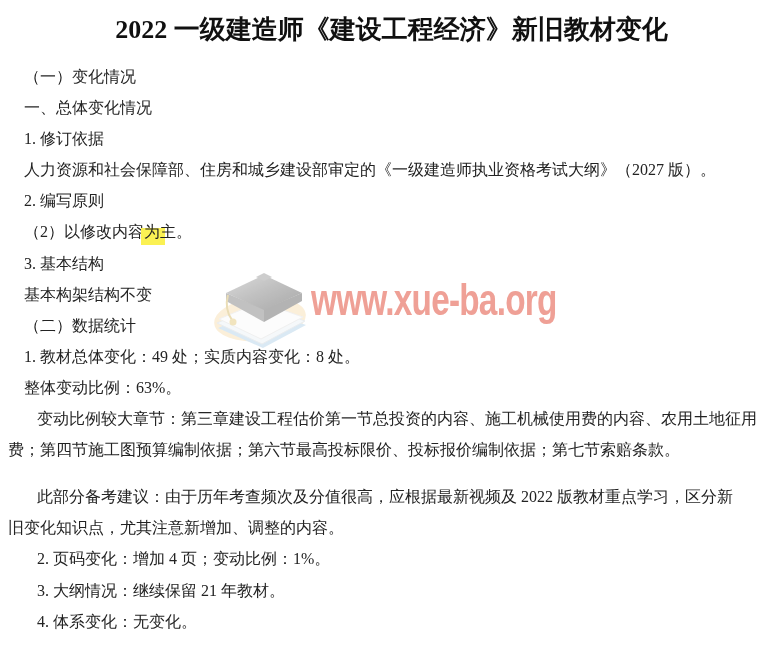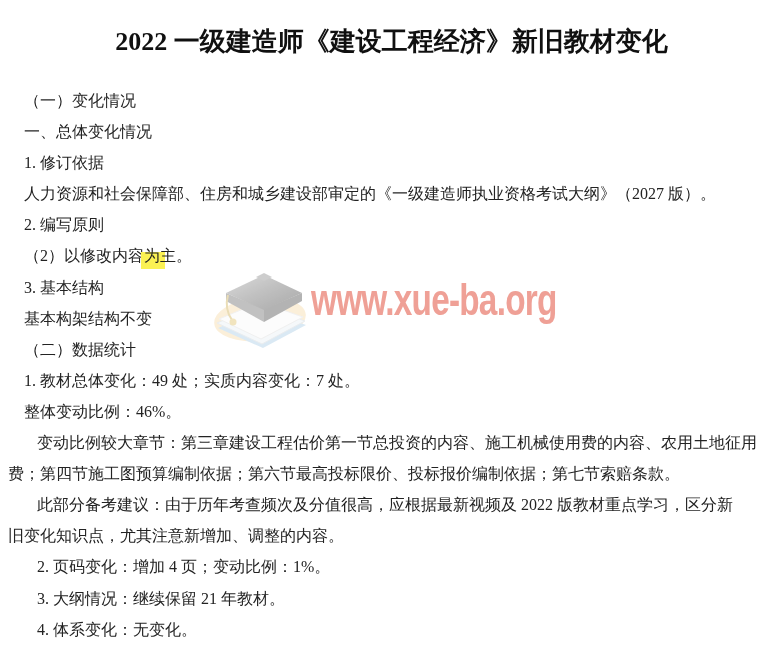--- a/index.html
+++ b/index.html
@@ -5,39 +5,39 @@
   html,body{margin:0;padding:0;background:#ffffff;}
   .page{
     position:relative;
     width:783px;height:646px;
     background:#ffffff;
     overflow:hidden;
     font-family:"Liberation Serif","DejaVu Serif",serif;
     color:#232323;
   }
   .title{
-    margin:12px;
+    margin:0;
     padding-top:11px;
     text-align:center;
     font-size:26px;
     font-weight:bold;
     line-height:37px;
     color:#101010;
   }
   .doc{
     position:relative;
     z-index:2;
     padding:13px 14px 0 8px;
     font-size:16px;
     line-height:31.1px;
   }
   .line{margin:0;}
   .ind1{text-indent:16px;}
   .ind2{text-indent:29px;}
-  .pr26{padding-right:26px;}
+  .pr26{padding-right:26px;margin-top:16px;}
   
   .hl{
     background-image:linear-gradient(#fbf153,#fbf153);
     background-repeat:no-repeat;
     background-position:left bottom;
     background-size:100% 17px;
     padding-bottom:5px;
   }
   .hlA{padding-right:9px;margin-right:-9px;}
   .hlB{padding-right:12px;margin-right:-12px;}
@@ -100,22 +100,22 @@
   <div class="doc">
     <p class="line ind1">（一）变化情况</p>
     <p class="line ind1">一、总体变化情况</p>
     <p class="line ind1">1. 修订依据</p>
     <p class="line ind1">人力资源和社会保障部、住房和城乡建设部审定的《一级建造师执业资格考试大纲》（2027 版）。</p>
     <p class="line ind1">2. 编写原则</p>
     <p class="line ind1"><span>（2）以修改内容</span><span class="hl hlC">为</span><span>主。</span></p>
     <p class="line ind1">3. 基本结构</p>
     <p class="line ind1">基本构架结构不变</p>
     <p class="line ind1">（二）数据统计</p>
-    <p class="line ind1">1. 教材总体变化：49 处；实质内容变化：7 处。</p>
-    <p class="line ind1">整体变动比例：46%。</p>
+    <p class="line ind1">1. 教材总体变化：49 处；实质内容变化：8 处。</p>
+    <p class="line ind1">整体变动比例：63%。</p>
     <p class="line ind2">变动比例较大章节：第三章建设工程估价第一节总投资的内容、施工机械使用费的内容、农用土地征用费；第四节施工图预算编制依据；第六节最高投标限价、投标报价编制依据；第七节索赔条款。</p>
     <p class="line ind2 pr26">此部分备考建议：由于历年考查频次及分值很高，应根据最新视频及 2022 版教材重点学习，区分新旧变化知识点，尤其注意新增加、调整的内容。</p>
     <p class="line ind2">2. 页码变化：增加 4 页；变动比例：1%。</p>
     <p class="line ind2">3. 大纲情况：继续保留 21 年教材。</p>
     <p class="line ind2">4. 体系变化：无变化。</p>
   </div>
 
 </div>
 
 </body></html>

